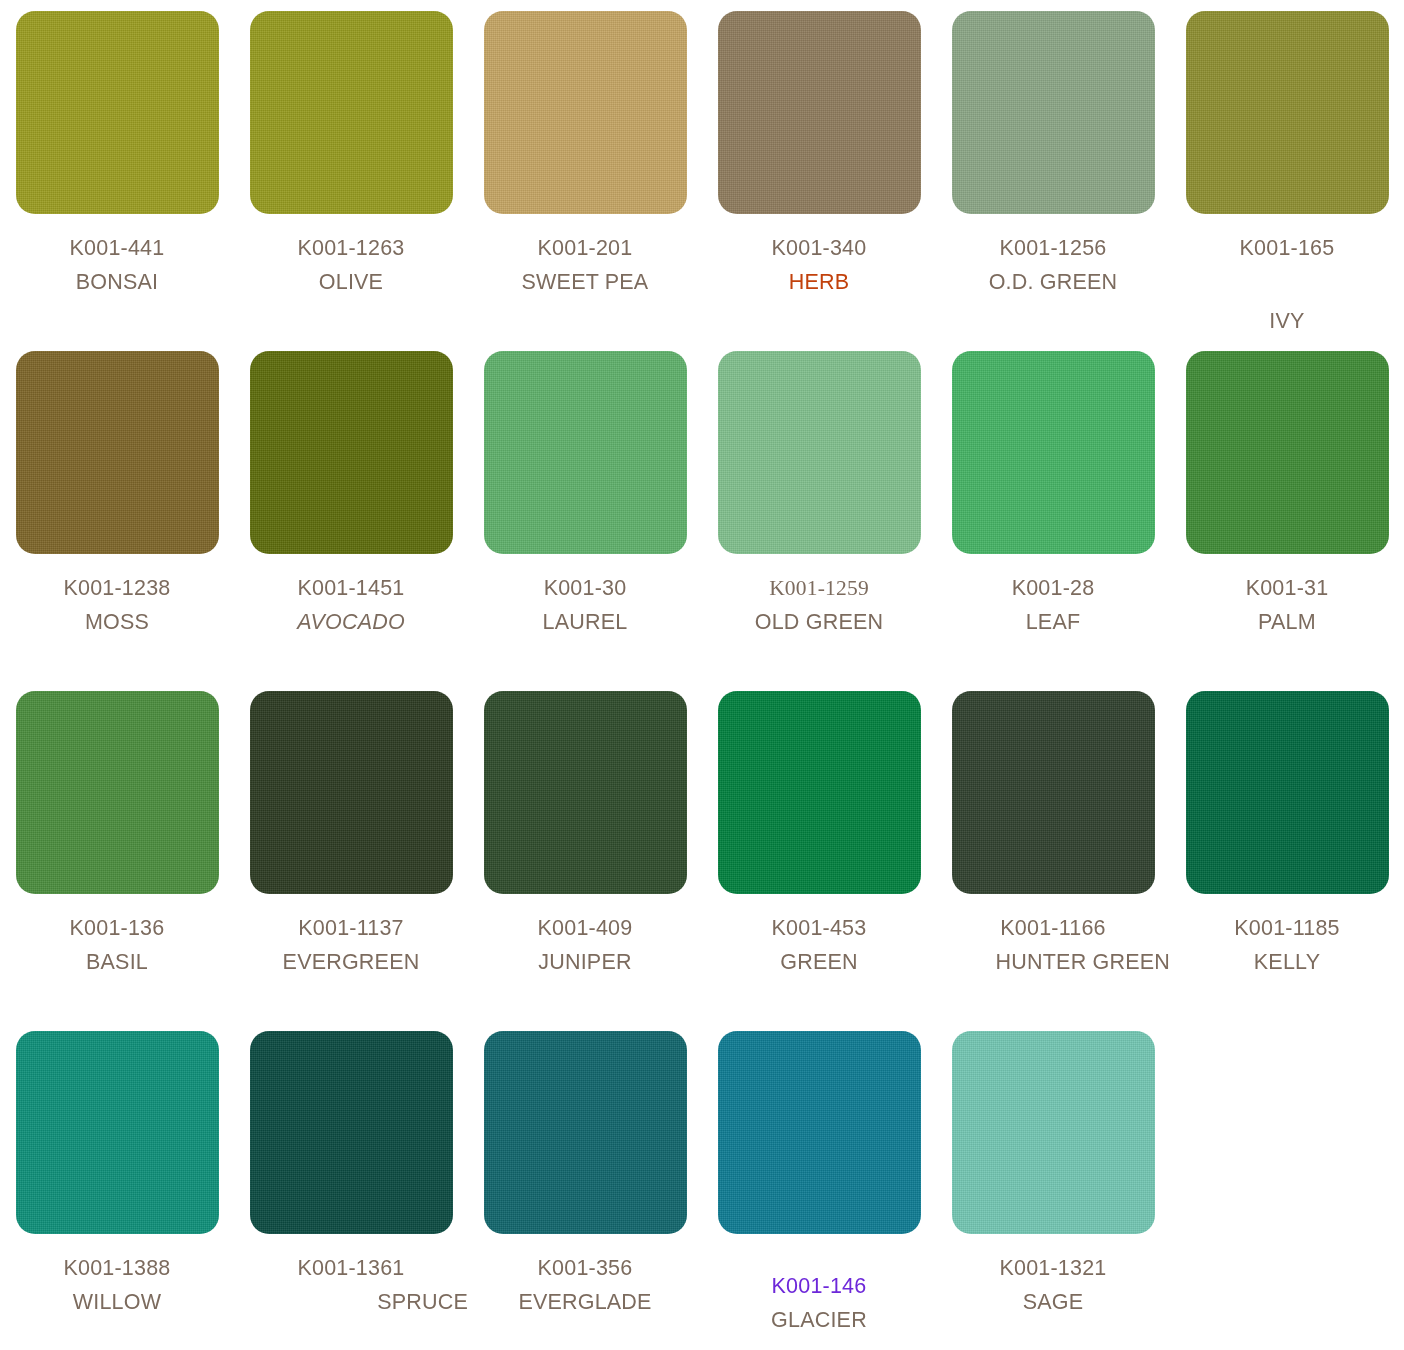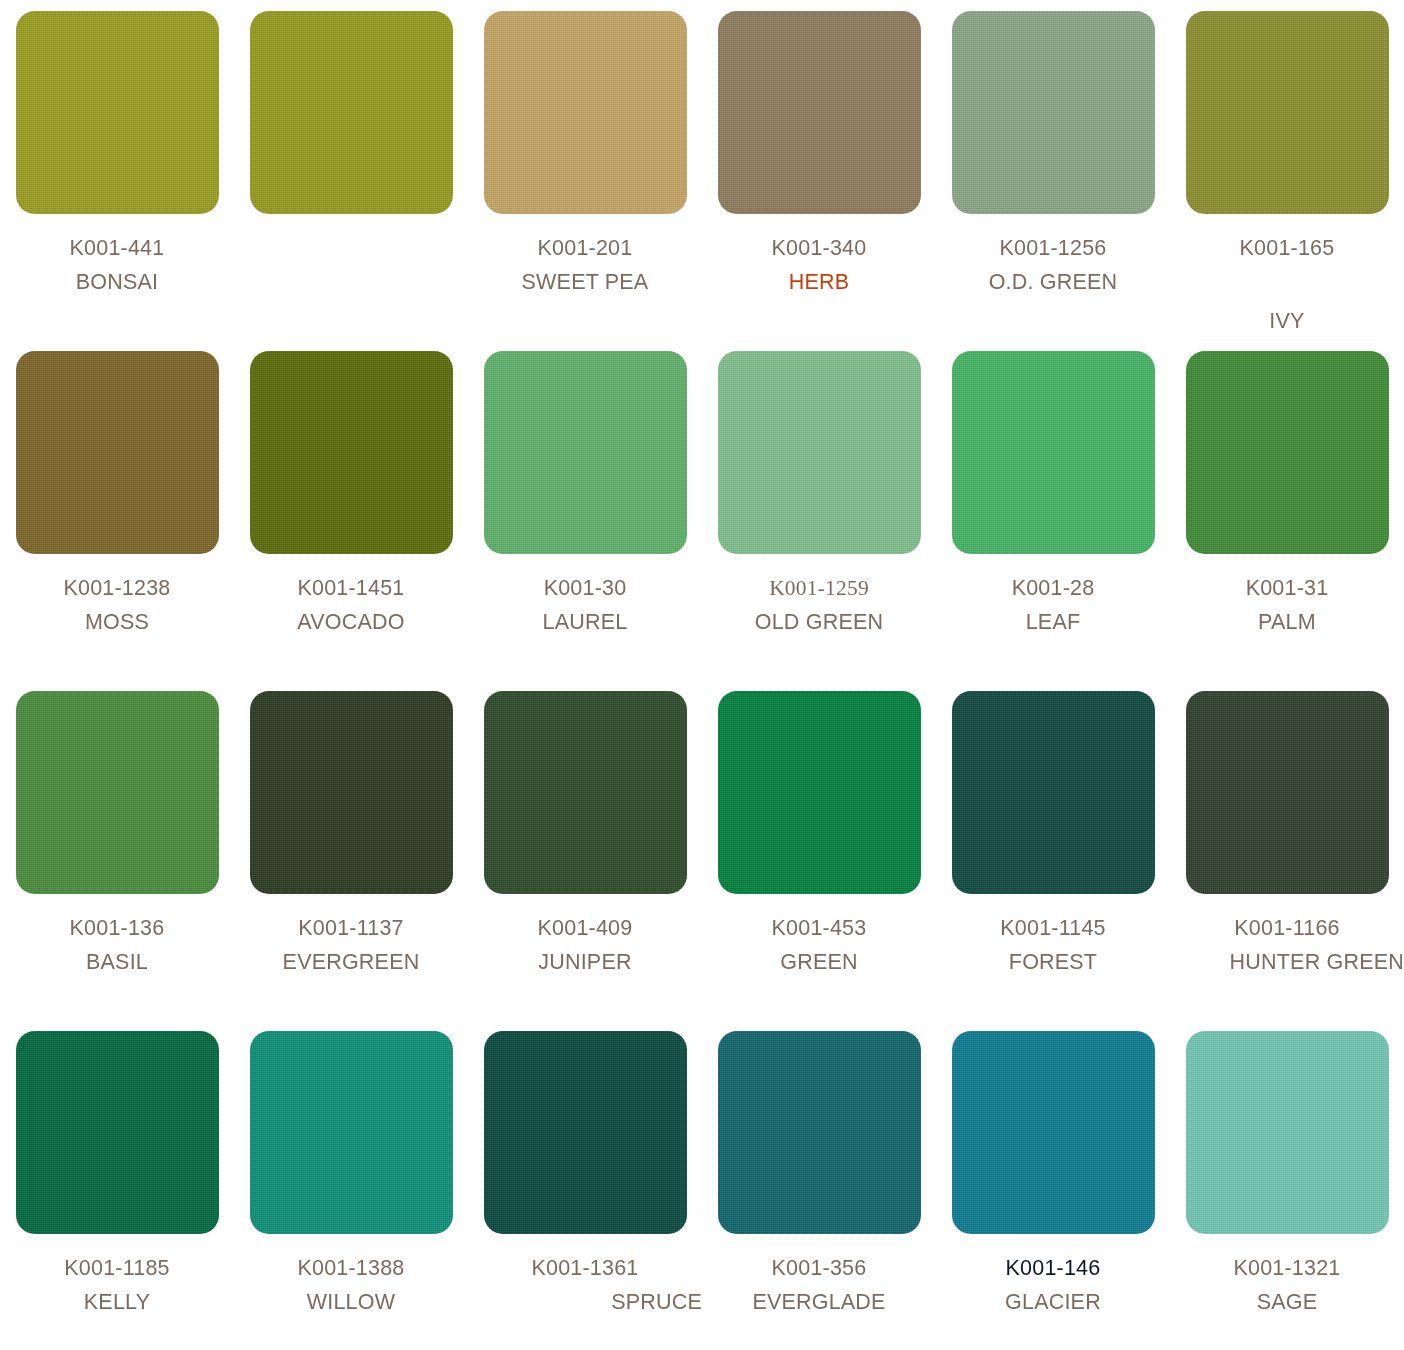--- a/index.html
+++ b/index.html
@@ -81,20 +81,24 @@
 <main id="swatch-grid">
     <div class="swatch-cell">
       <div class="swatch-chip" style="background-color: rgb(154, 156, 32);"></div>
       <div class="swatch-labels">
         <span class="swatch-code" style="color: rgb(124, 107, 94);">K001-441</span>
         <span class="swatch-name" style="color: rgb(124, 107, 94);">BONSAI</span>
       </div>
     </div>
     <div class="swatch-cell">
       <div class="swatch-chip" style="background-color: rgb(149, 154, 30);"></div>
+      <div class="swatch-labels">
+        <span class="swatch-code" style="color: rgb(124, 107, 94);">K001-1263</span>
+        <span class="swatch-name" style="color: rgb(124, 107, 94);">OLIVE</span>
+      </div>
     </div>
     <div class="swatch-cell">
       <div class="swatch-chip" style="background-color: rgb(196, 164, 99);"></div>
       <div class="swatch-labels">
         <span class="swatch-code" style="color: rgb(124, 107, 94);">K001-201</span>
         <span class="swatch-name" style="color: rgb(124, 107, 94);">SWEET PEA</span>
       </div>
     </div>
     <div class="swatch-cell">
       <div class="swatch-chip" style="background-color: rgb(142, 123, 92);"></div>
@@ -121,21 +125,21 @@
       <div class="swatch-chip" style="background-color: rgb(125, 101, 40);"></div>
       <div class="swatch-labels">
         <span class="swatch-code" style="color: rgb(124, 107, 94);">K001-1238</span>
         <span class="swatch-name" style="color: rgb(124, 107, 94);">MOSS</span>
       </div>
     </div>
     <div class="swatch-cell">
       <div class="swatch-chip" style="background-color: rgb(92, 107, 10);"></div>
       <div class="swatch-labels">
         <span class="swatch-code" style="color: rgb(124, 107, 94);">K001-1451</span>
-        <span class="swatch-name" style="color: rgb(124, 107, 94);">AVOCADO</span>
+        <span class="swatch-name" style="color: rgb(124, 107, 94); font-style: italic;">AVOCADO</span>
       </div>
     </div>
     <div class="swatch-cell">
       <div class="swatch-chip" style="background-color: rgb(94, 176, 106);"></div>
       <div class="swatch-labels">
         <span class="swatch-code" style="color: rgb(124, 107, 94);">K001-30</span>
         <span class="swatch-name" style="color: rgb(124, 107, 94);">LAUREL</span>
       </div>
     </div>
     <div class="swatch-cell">
@@ -181,27 +185,20 @@
       </div>
     </div>
     <div class="swatch-cell">
       <div class="swatch-chip" style="background-color: rgb(0, 128, 61);"></div>
       <div class="swatch-labels">
         <span class="swatch-code" style="color: rgb(124, 107, 94);">K001-453</span>
         <span class="swatch-name" style="color: rgb(124, 107, 94);">GREEN</span>
       </div>
     </div>
     <div class="swatch-cell">
-      <div class="swatch-chip" style="background-color: rgb(16, 74, 63);"></div>
-      <div class="swatch-labels">
-        <span class="swatch-code" style="color: rgb(124, 107, 94);">K001-1145</span>
-        <span class="swatch-name" style="color: rgb(124, 107, 94);">FOREST</span>
-      </div>
-    </div>
-    <div class="swatch-cell">
       <div class="swatch-chip" style="background-color: rgb(47, 64, 45);"></div>
       <div class="swatch-labels">
         <span class="swatch-code" style="color: rgb(124, 107, 94);">K001-1166</span>
         <span class="swatch-name" style="color: rgb(124, 107, 94); text-align: right;">HUNTER GREEN</span>
       </div>
     </div>
     <div class="swatch-cell">
       <div class="swatch-chip" style="background-color: rgb(0, 104, 63);"></div>
       <div class="swatch-labels">
         <span class="swatch-code" style="color: rgb(124, 107, 94);">K001-1185</span>
@@ -225,21 +222,21 @@
     <div class="swatch-cell">
       <div class="swatch-chip" style="background-color: rgb(16, 101, 107);"></div>
       <div class="swatch-labels">
         <span class="swatch-code" style="color: rgb(124, 107, 94);">K001-356</span>
         <span class="swatch-name" style="color: rgb(124, 107, 94);">EVERGLADE</span>
       </div>
     </div>
     <div class="swatch-cell">
       <div class="swatch-chip" style="background-color: rgb(13, 123, 146);"></div>
       <div class="swatch-labels">
-        <span class="swatch-code" style="color: #0f172a;">K001-146</span>
+        <span class="swatch-code" style="color: #6d28d9; margin-top: 18px;">K001-146</span>
         <span class="swatch-name" style="color: rgb(124, 107, 94);">GLACIER</span>
       </div>
     </div>
     <div class="swatch-cell">
       <div class="swatch-chip" style="background-color: rgb(114, 198, 178);"></div>
       <div class="swatch-labels">
         <span class="swatch-code" style="color: rgb(124, 107, 94);">K001-1321</span>
         <span class="swatch-name" style="color: rgb(124, 107, 94);">SAGE</span>
       </div>
     </div>

